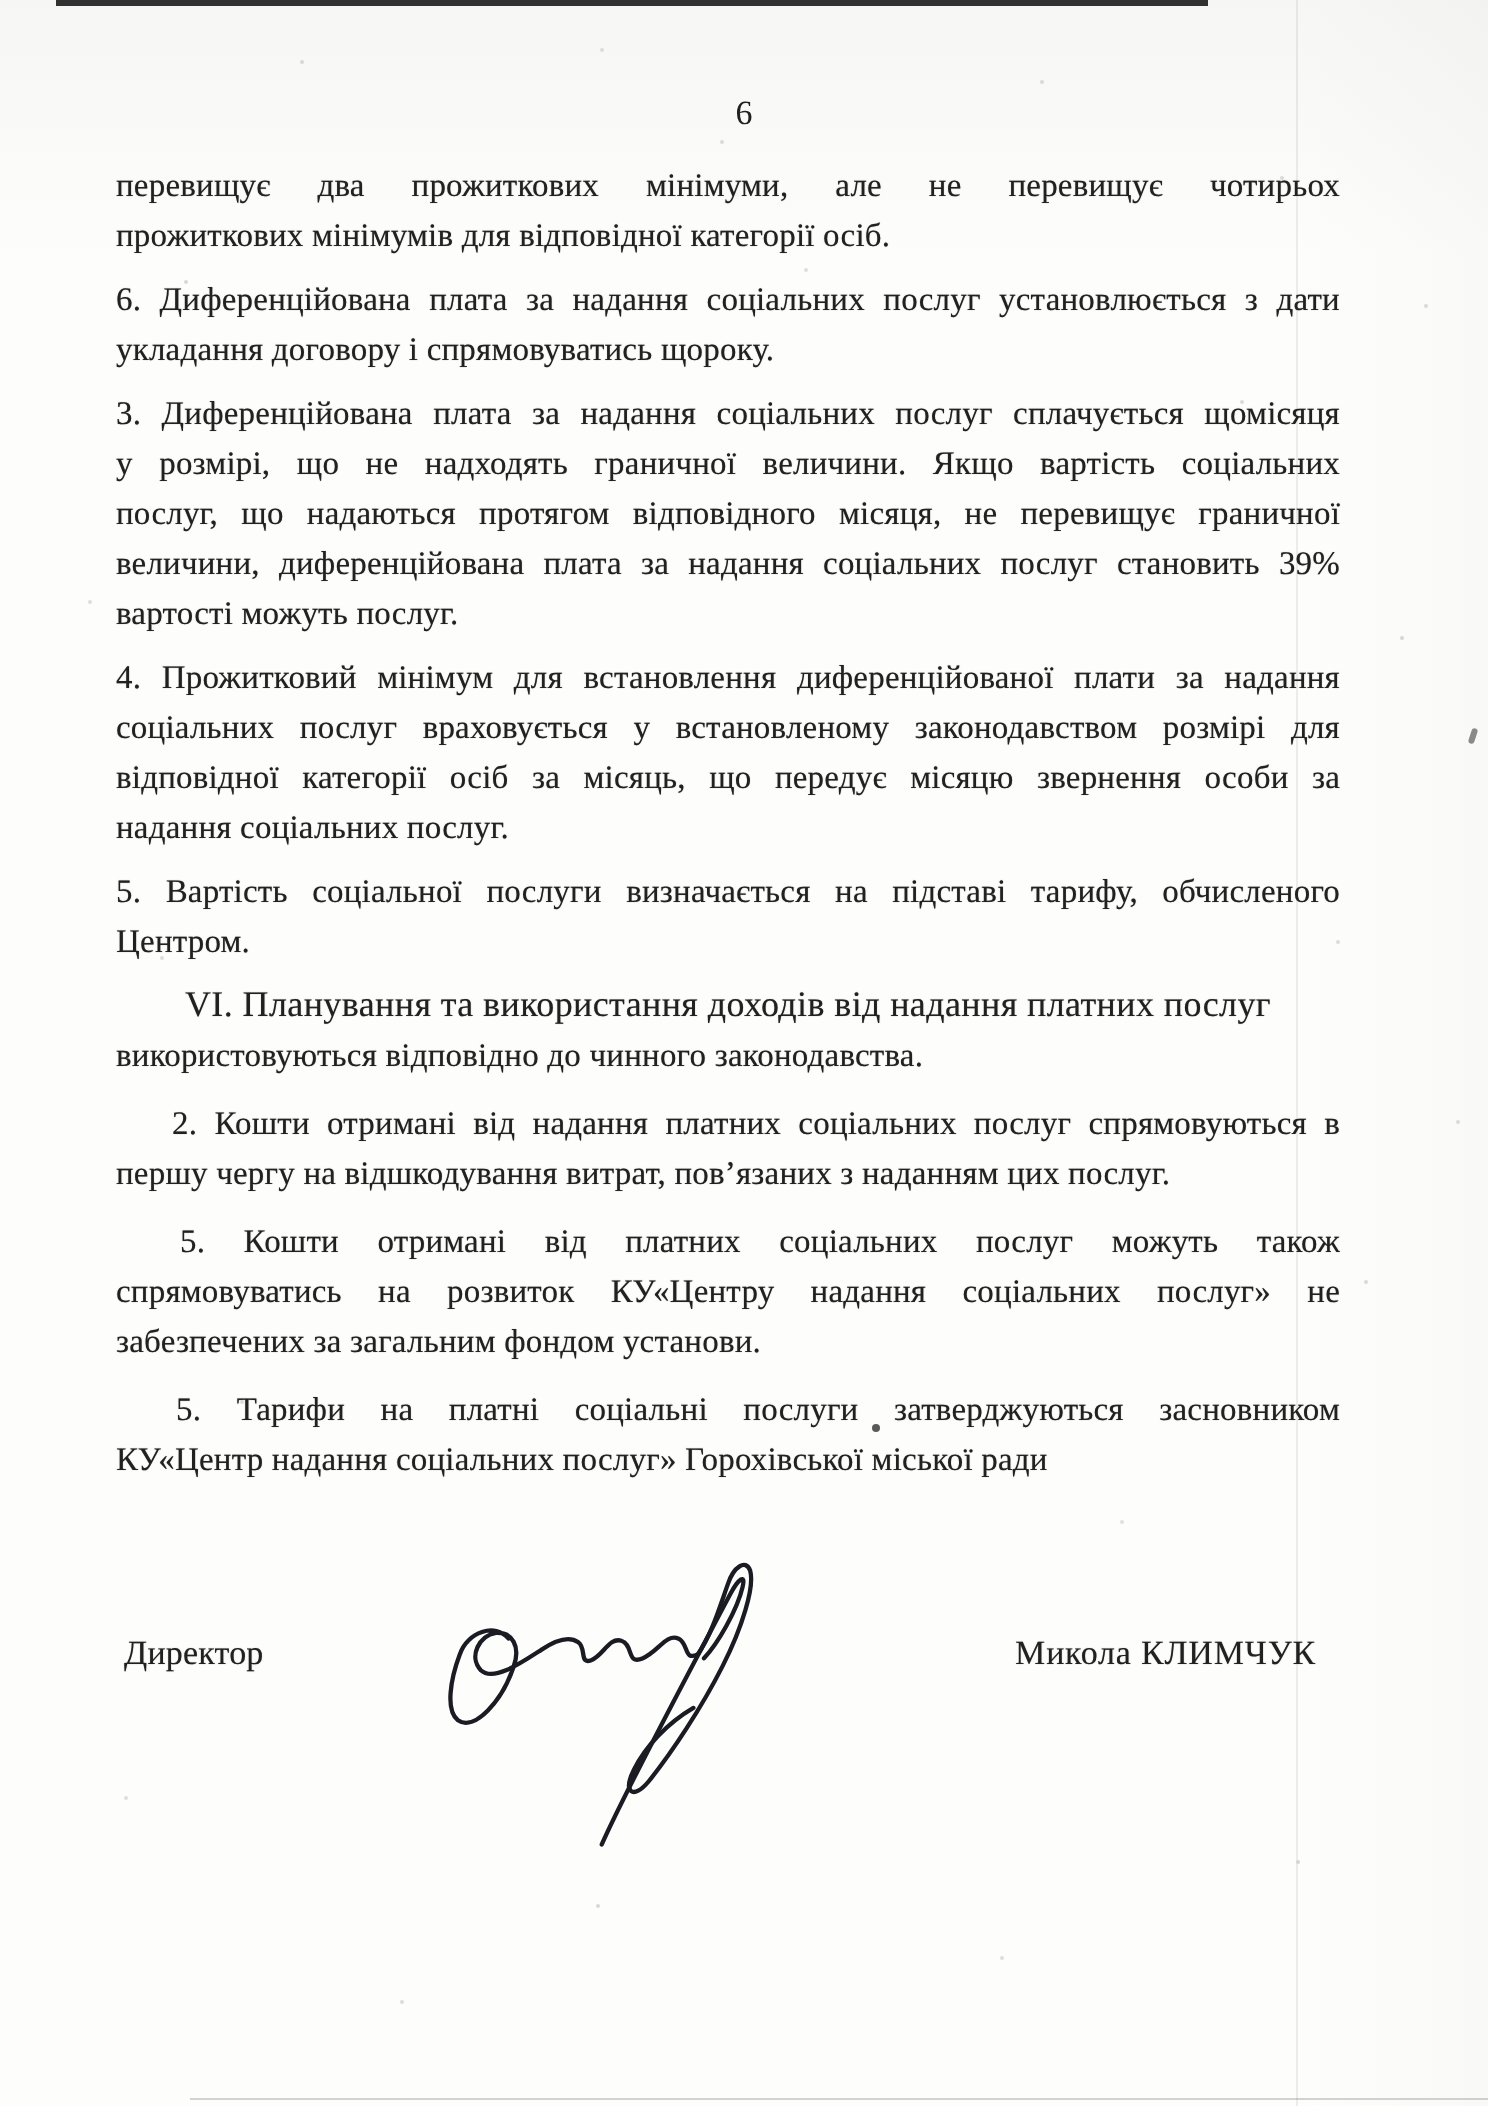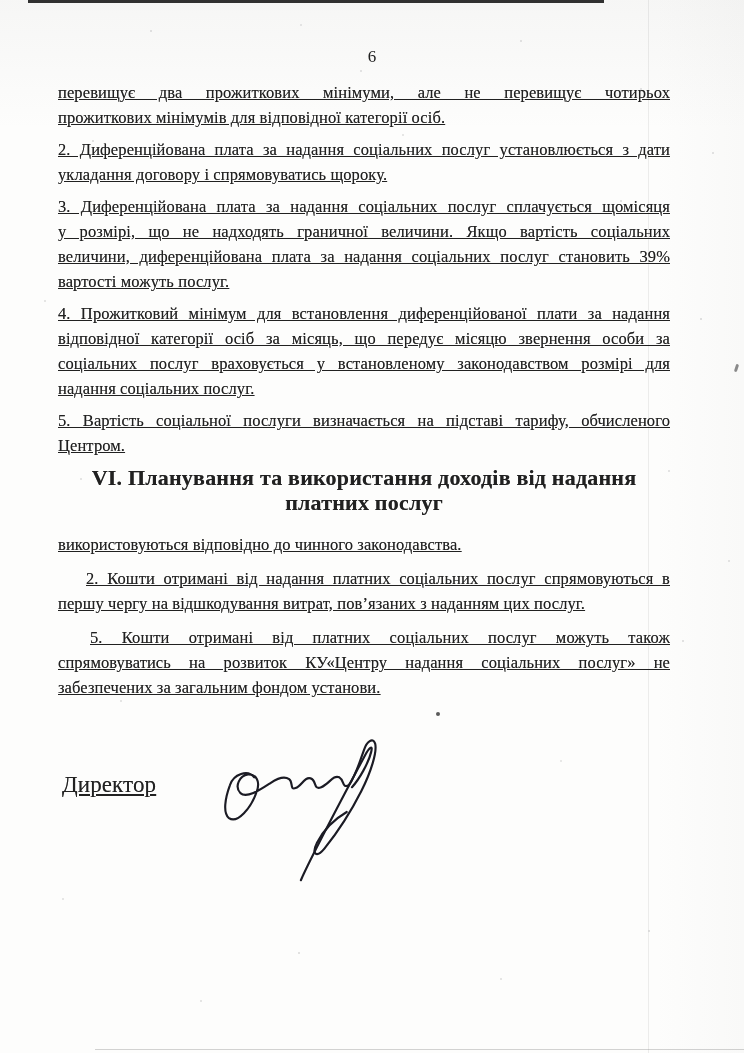--- a/index.html
+++ b/index.html
@@ -22,31 +22,31 @@
   .page-number{
     position:absolute;top:44px;left:0;width:100%;
     text-align:center;font-size:17px;line-height:25px;
   }
   .doc-body{
     position:absolute;left:58px;top:80px;width:612px;
     font-size:16.5px;line-height:25px;
     text-shadow:0 0 0.5px rgba(45,45,45,0.55);
     letter-spacing:0.1px;
   }
-  .para{margin:0 0 7px 0;text-decoration:underline;}
+  .para{margin:0 0 7px 0;}
   .sec .para{margin-bottom:9px;}
   .line{min-height:25px;}
   .just{text-align:justify;text-align-last:justify;}
   .section-heading{
-    font-weight:bold;text-align:center;
-    margin:4px 0 17px 0;font-size:22px;line-height:25px;
+    font-weight:normal;text-align:center;
+    margin:4px 0 0 0;font-size:18px;line-height:25px;
     letter-spacing:0.2px;
   }
   .sig-row{position:relative;height:135px;margin-top:60px;}
-  .sig-role{position:absolute;left:4px;top:12px;font-size:23px;text-decoration:underline;}
+  .sig-role{position:absolute;left:4px;top:12px;font-size:17px;}
   .sig-name{position:absolute;right:12px;top:12px;font-size:17px;letter-spacing:0.4px;}
   .sig-mark{position:absolute;left:140px;top:-32px;width:205px;height:165px;transform:rotate(-2deg);}
   .sig-mark svg{width:100%;height:100%;}
 
   
   .artifact{position:absolute;pointer-events:none;}
   .top-bar{left:28px;top:0;width:576px;height:3px;background:#1c1c1c;opacity:0.9;}
   .streak-right{left:648px;top:0;width:1px;height:1053px;background:rgba(90,90,90,0.10);}
   .bottom-hairline{left:95px;top:1049px;width:649px;height:1px;background:rgba(130,130,130,0.35);}
   .ink-dot{left:436px;top:712px;width:4px;height:4px;border-radius:50%;background:#5a5a5a;}
@@ -76,33 +76,34 @@
   <div class="page-number">6</div>
 
   <div class="doc-body">
 
     <div>
         <div class="para">
           <div class="line just">перевищує два прожиткових мінімуми, але не перевищує чотирьох</div>
           <div class="line">прожиткових мінімумів для відповідної категорії осіб.</div>
         </div>
         <div class="para">
-          <div class="line just">2. Диференційована плата за надання соціальних послуг установлюється з дати</div>
+          <div class="line just">6. Диференційована плата за надання соціальних послуг установлюється з дати</div>
           <div class="line">укладання договору і спрямовуватись щороку.</div>
         </div>
         <div class="para">
           <div class="line just">3. Диференційована плата за надання соціальних послуг сплачується щомісяця</div>
           <div class="line just">у розмірі, що не надходять граничної величини. Якщо вартість соціальних</div>
+          <div class="line just">послуг, що надаються протягом відповідного місяця, не перевищує граничної</div>
           <div class="line just">величини, диференційована плата за надання соціальних послуг становить 39%</div>
           <div class="line">вартості можуть послуг.</div>
         </div>
         <div class="para">
           <div class="line just">4. Прожитковий мінімум для встановлення диференційованої плати за надання</div>
+          <div class="line just">соціальних послуг враховується у встановленому законодавством розмірі для</div>
           <div class="line just">відповідної категорії осіб за місяць, що передує місяцю звернення особи за</div>
-          <div class="line just">соціальних послуг враховується у встановленому законодавством розмірі для</div>
           <div class="line">надання соціальних послуг.</div>
         </div>
         <div class="para">
           <div class="line just">5. Вартість соціальної послуги визначається на підставі тарифу, обчисленого</div>
           <div class="line">Центром.</div>
         </div>
       </div>
 
     <div class="section-heading">VI. Планування та використання доходів від надання платних послуг</div>
 
@@ -112,31 +113,36 @@
         </div>
         <div class="para">
           <div class="line just" style="text-indent: 28px;">2. Кошти отримані від надання платних соціальних послуг спрямовуються в</div>
           <div class="line">першу чергу на відшкодування витрат, пов’язаних з наданням цих послуг.</div>
         </div>
         <div class="para">
           <div class="line just" style="text-indent: 32px;">5. Кошти отримані від платних соціальних послуг можуть також</div>
           <div class="line just">спрямовуватись на розвиток КУ«Центру надання соціальних послуг» не</div>
           <div class="line">забезпечених за загальним фондом установи.</div>
         </div>
+        <div class="para">
+          <div class="line just" style="text-indent: 30px;">5. Тарифи на платні соціальні послуги затверджуються засновником</div>
+          <div class="line">КУ«Центр надання соціальних послуг» Горохівської міської ради</div>
+        </div>
       </div>
 
     <div class="sig-row">
       <span class="sig-role">Директор</span>
 
       <span class="sig-mark">
         <svg viewBox="0 0 200 160" xmlns="http://www.w3.org/2000/svg">
           <g fill="none" stroke="#1b1b24" stroke-width="2.1" stroke-linecap="round">
             <path d="M56,46 C50,38 36,42 32,53 C27,65 24,80 30,85 C38,91 52,76 58,60 C62,50 58,43 50,43 C42,44 36,54 42,61 C48,67 62,58 72,52 C80,47 86,46 90,49 C94,52 90,60 96,58 C102,56 105,47 111,49 C117,51 113,61 121,58 C129,55 133,46 139,49 C144,52 141,60 148,57"></path>
             <path d="M148,57 C155,48 160,33 164,23 C167,15 173,11 175,17 C177,25 170,45 160,63 C149,83 134,104 122,118 C114,127 109,123 115,112 C121,101 132,90 145,83"></path>
             <path d="M98,148 C110,123 142,68 165,28 C169,21 173,18 171,25 C168,36 158,52 151,59"></path>
           </g>
         </svg>
       </span>
 
+      <span class="sig-name">Микола КЛИМЧУК</span>
     </div>
 
   </div>
 </div>
 
 </body></html>

